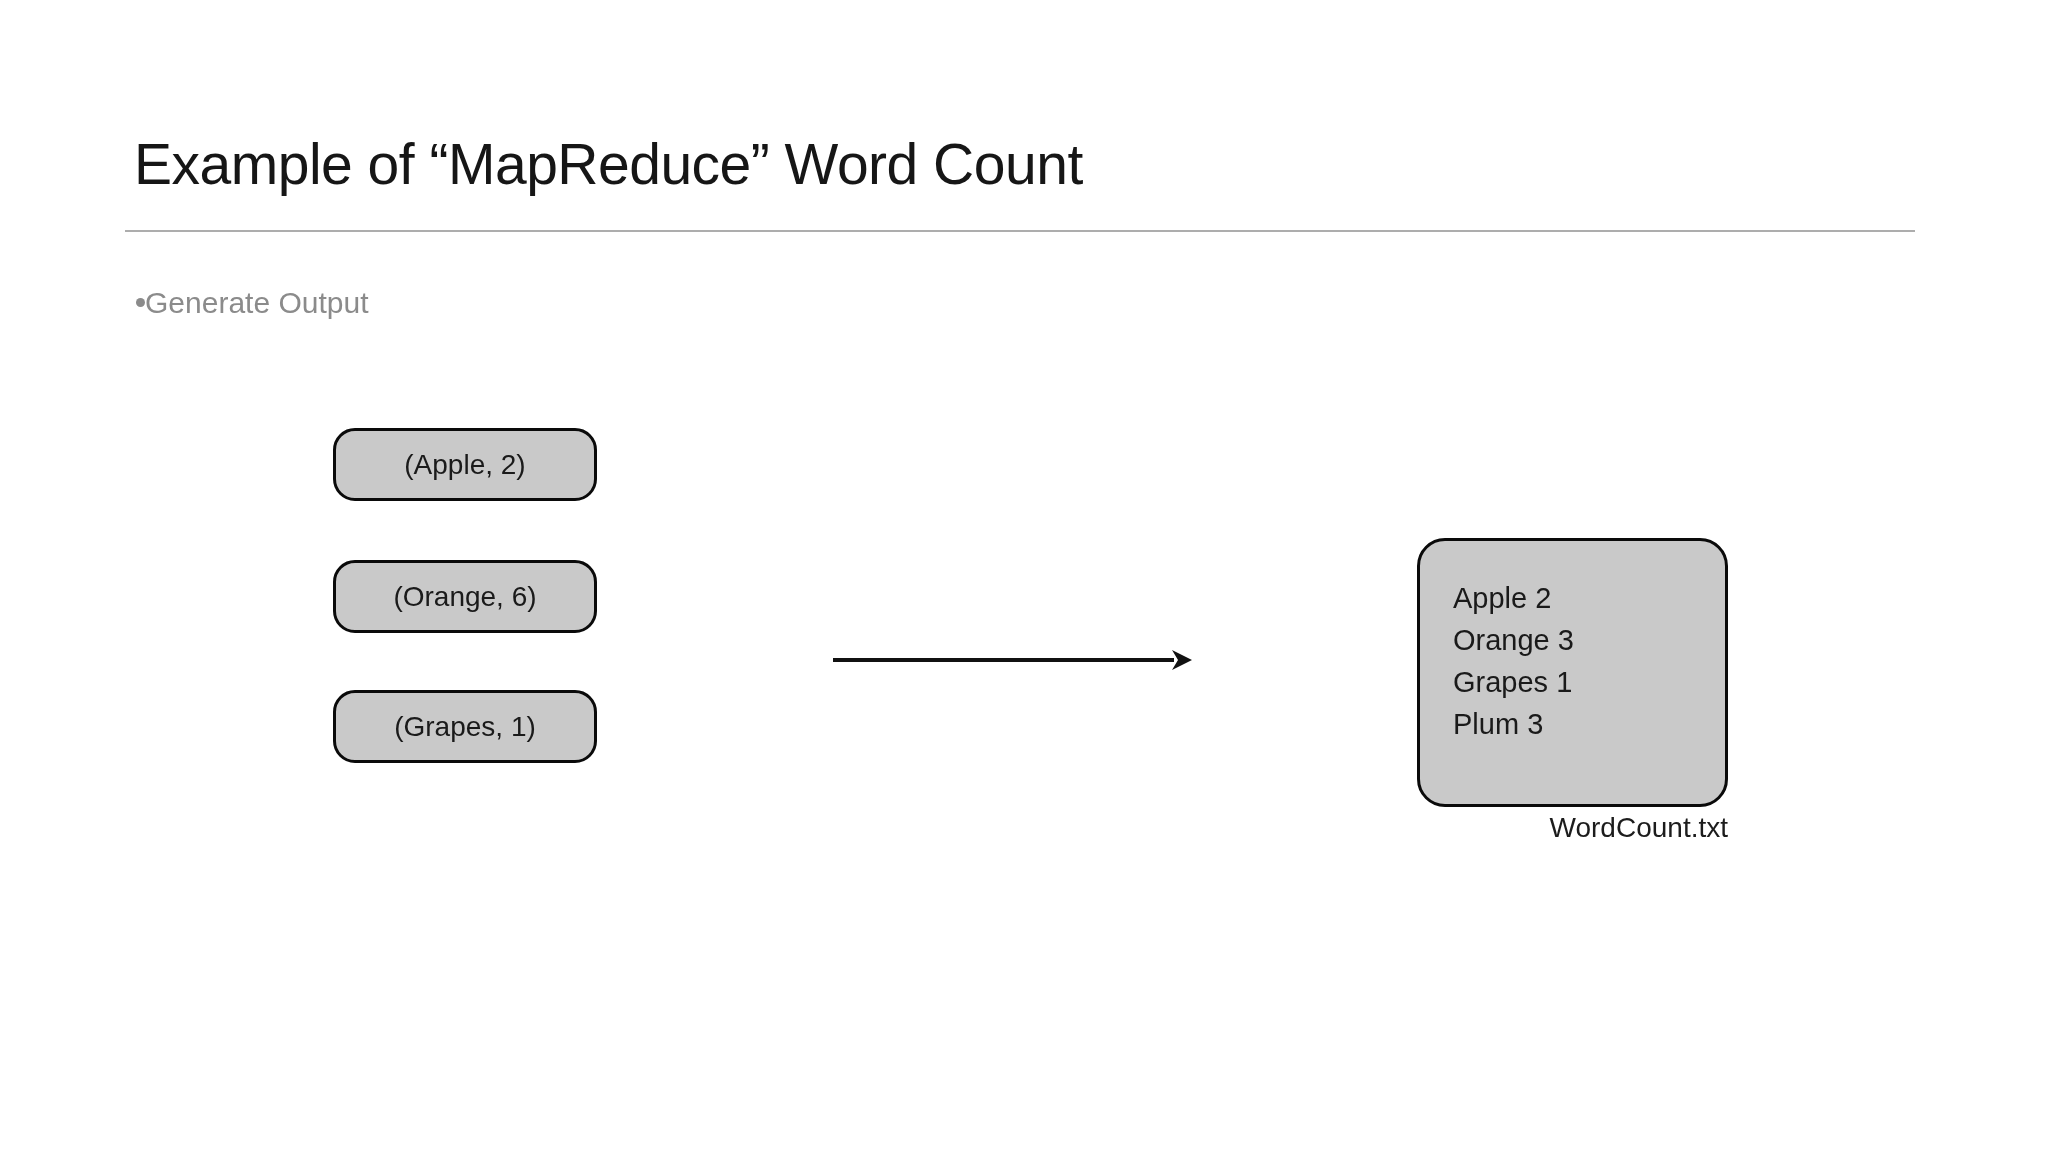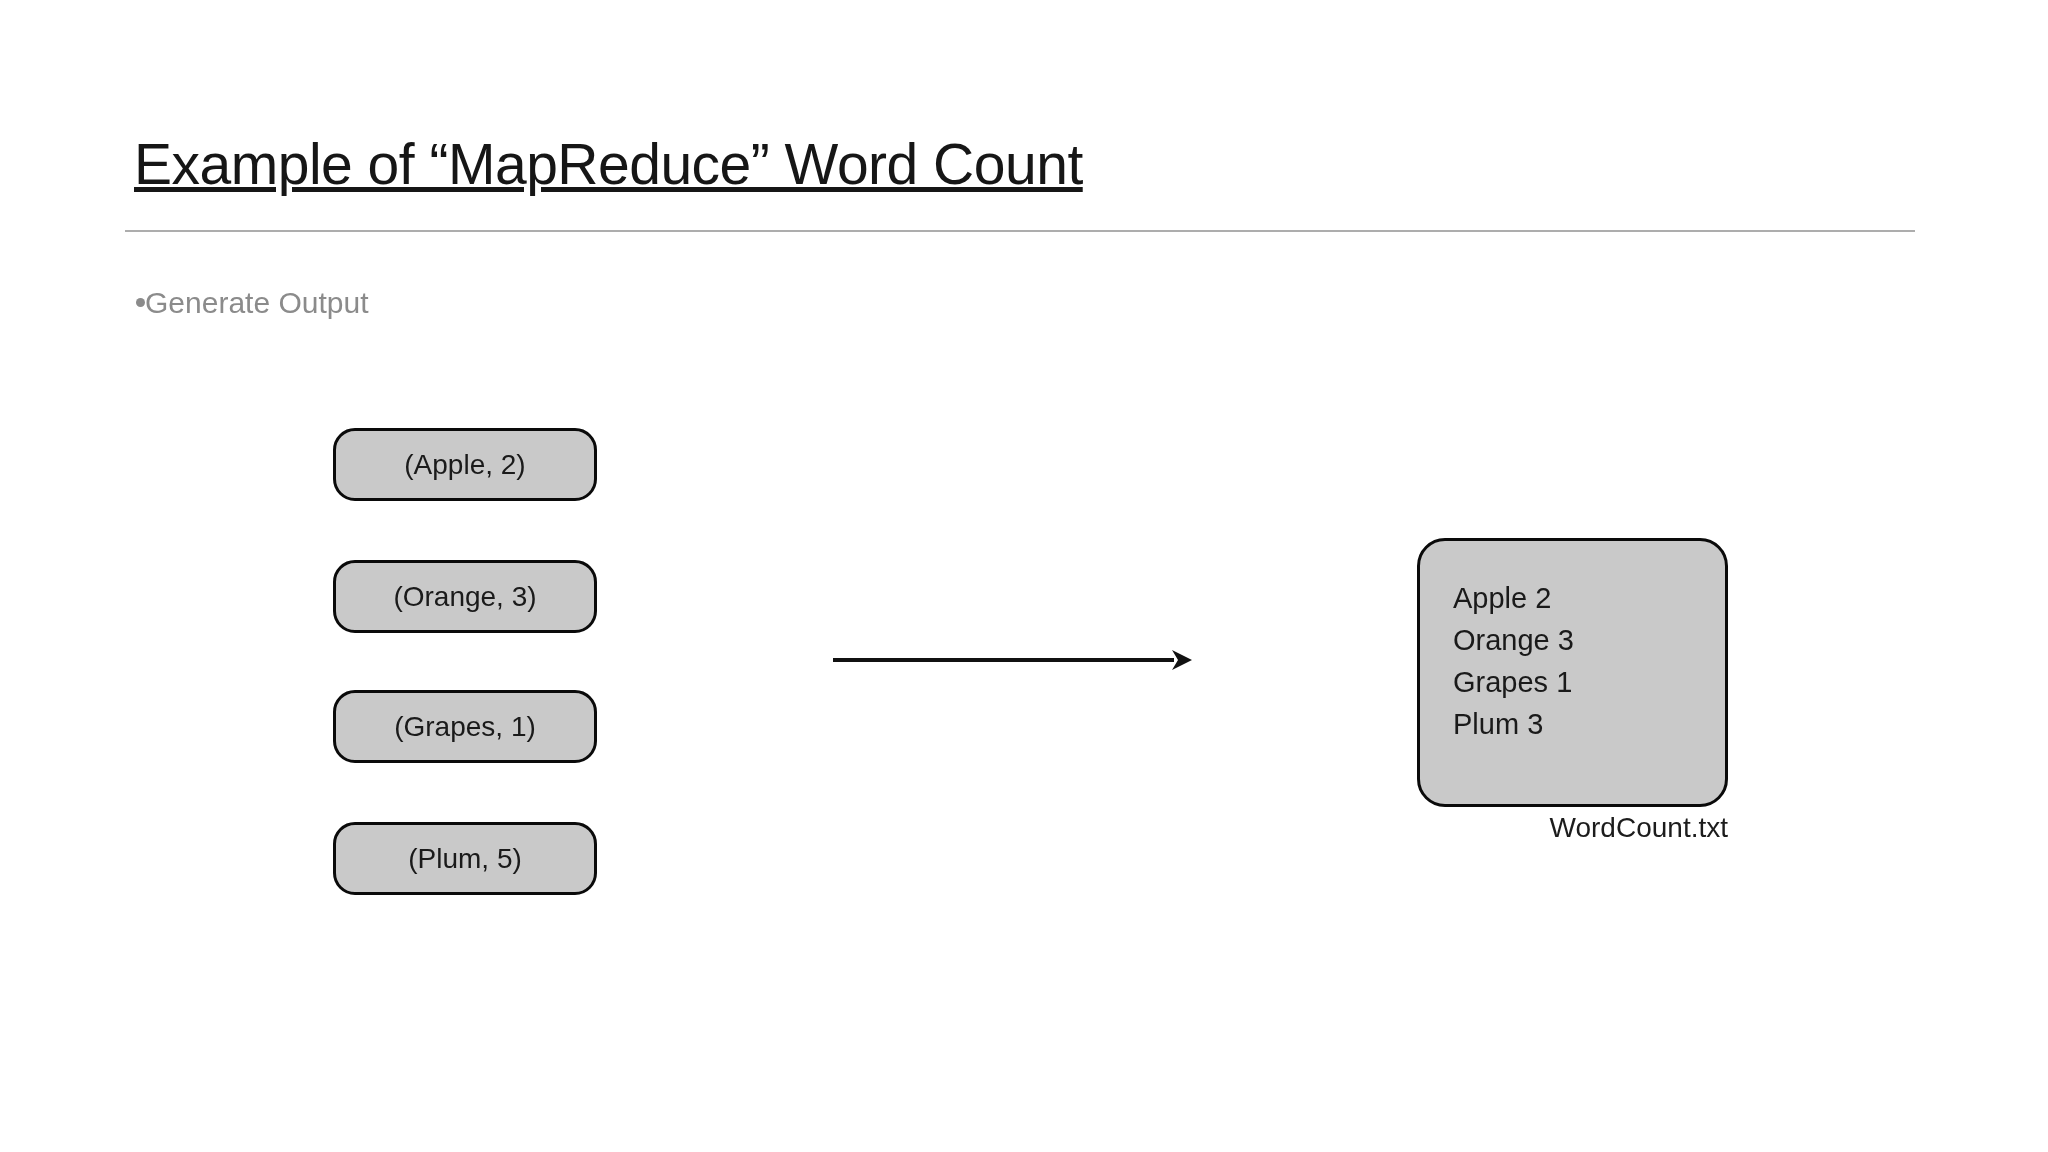--- a/index.html
+++ b/index.html
@@ -21,21 +21,20 @@
     position: absolute;
     left: 134px;
     top: 136px;
     margin: 0;
     font-size: 57px;
     font-weight: 400;
     letter-spacing: -0.5px;
     color: #161616;
     line-height: 1;
     white-space: nowrap;
-    text-decoration: underline;
   }
 
   
   .divider {
     position: absolute;
     left: 125px;
     top: 230px;
     width: 1790px;
     height: 2px;
     background: #adadad;
@@ -132,27 +131,24 @@
 
   <div class="bullet-row">
     <span class="bullet-dot"></span>
     <span>Generate Output</span>
   </div>
 
   <div class="pill pill-1">
     <span>(Apple, 2)</span>
   </div>
   <div class="pill pill-2">
-    <span>(Orange, 3)</span>
+    <span>(Orange, 6)</span>
   </div>
   <div class="pill pill-3">
     <span>(Grapes, 1)</span>
-  </div>
-  <div class="pill pill-4">
-    <span>(Plum, 5)</span>
   </div>
 
   <svg class="arrow-svg" viewBox="0 0 370 38" xmlns="http://www.w3.org/2000/svg">
     <line x1="5" y1="19" x2="346" y2="19" stroke="#111111" stroke-width="4"></line>
     <polygon points="344,9 364,19 344,29 350,19" fill="#111111"></polygon>
   </svg>
 
   <div class="outbox">
     <div class="line">Apple 2</div>
     <div class="line">Orange 3</div>

